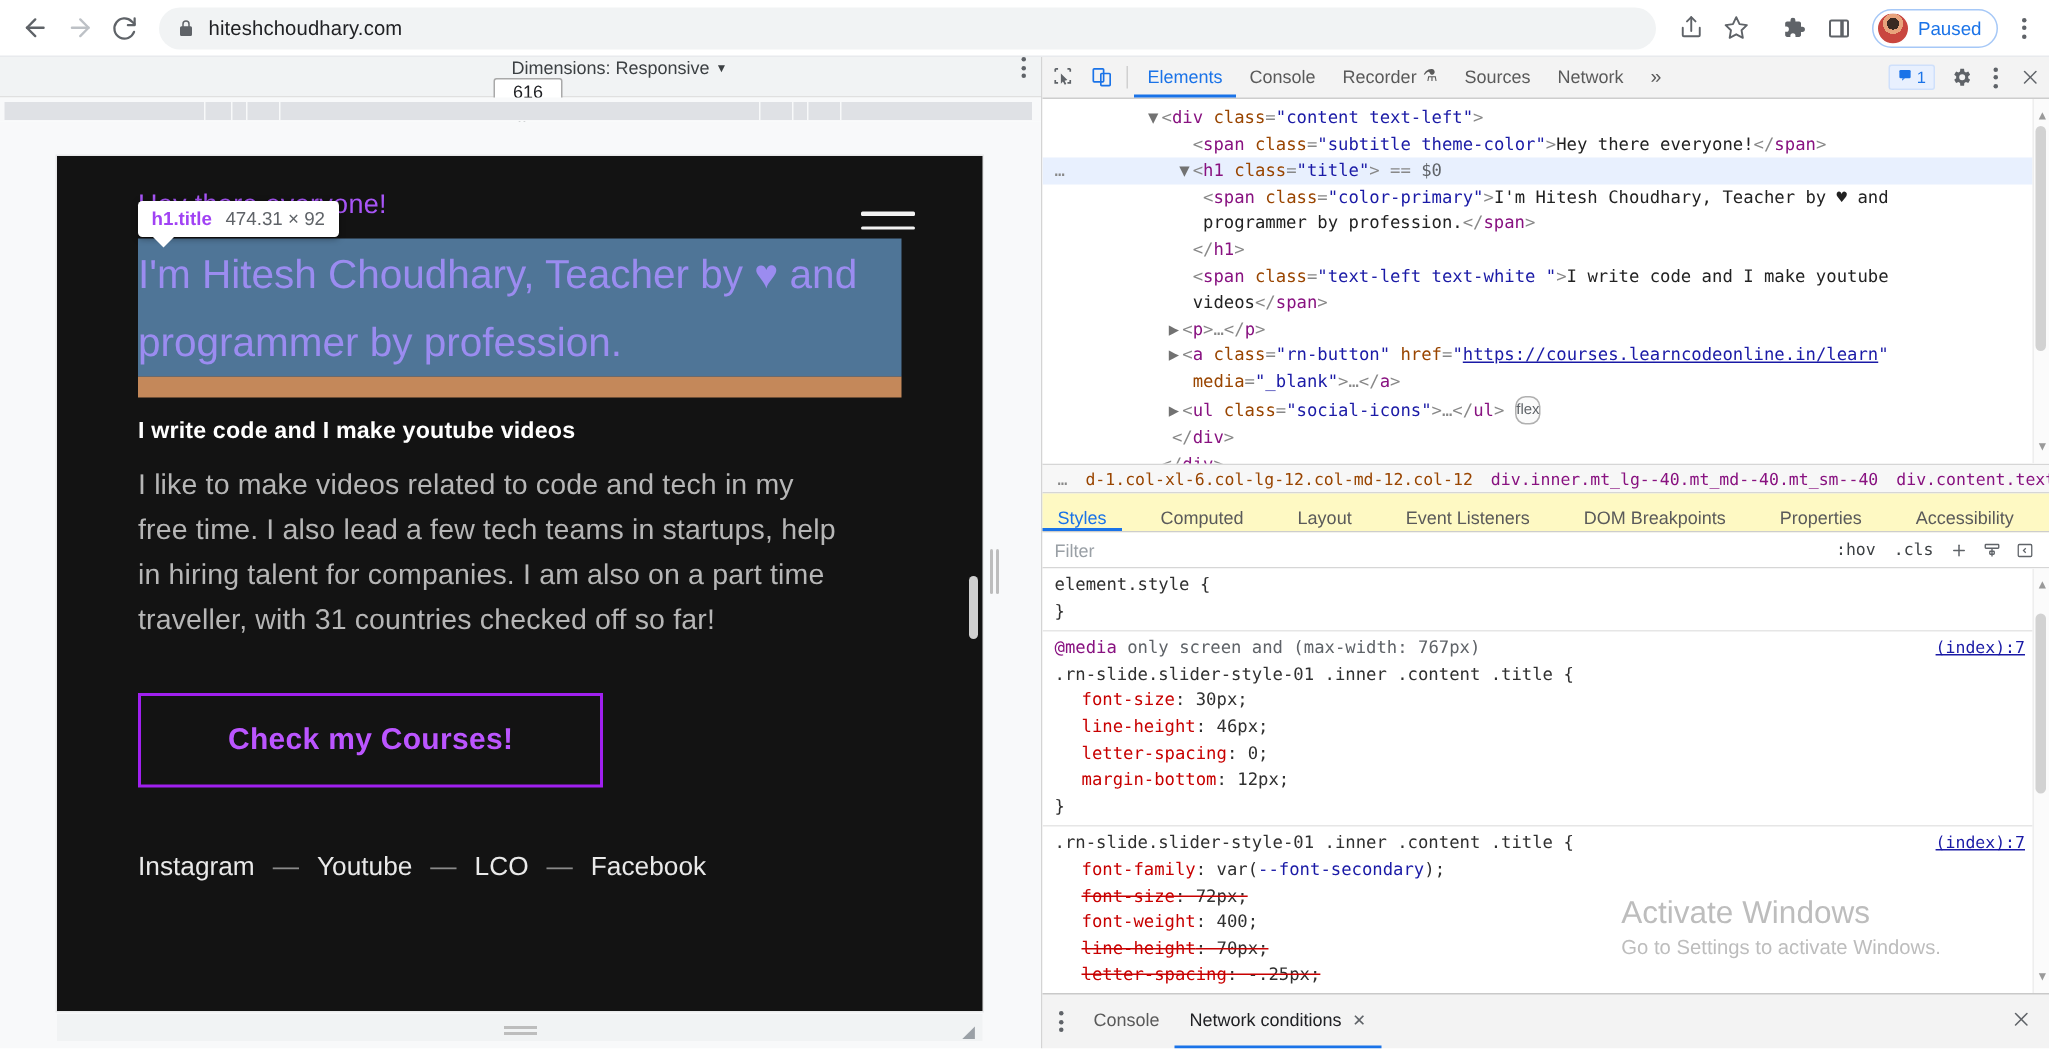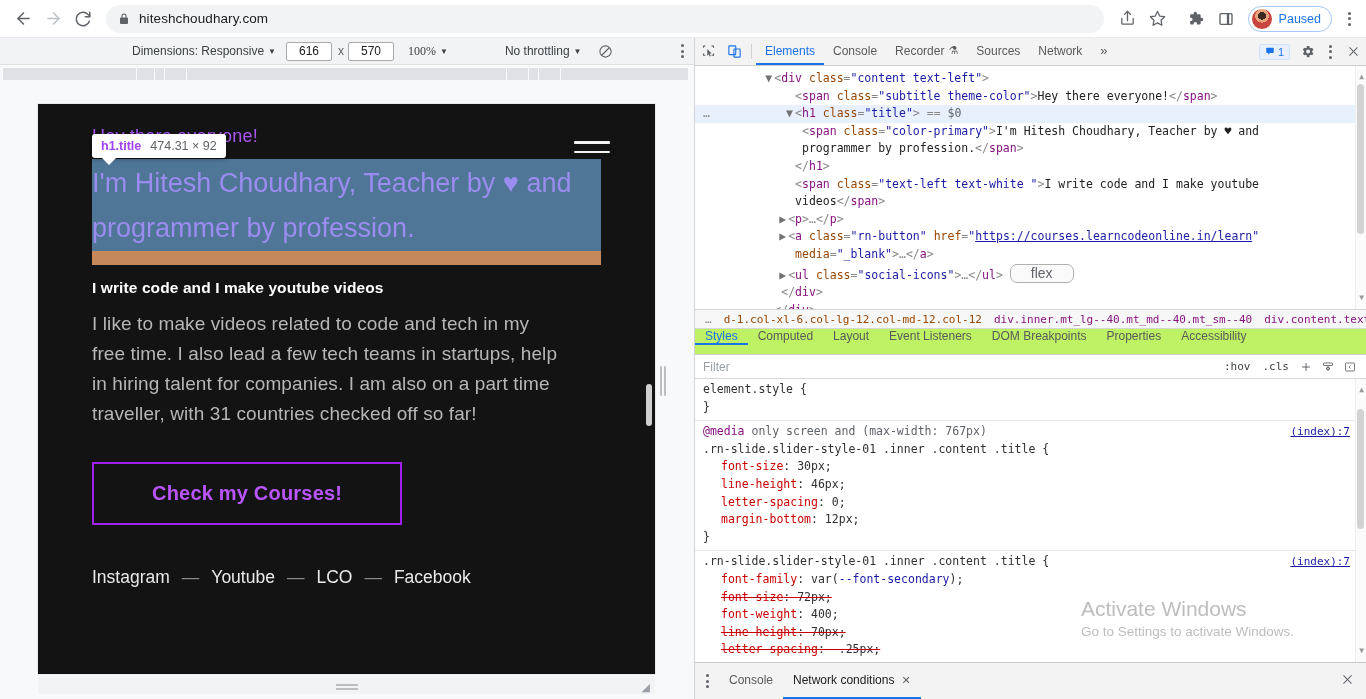--- a/index.html
+++ b/index.html
@@ -48,21 +48,21 @@
   .profile-chip .label { font-size: 12.5px; color: #1a73e8; margin-left: 6px; }
   .kebab { width: 26px; height: 30px; display: flex; flex-direction: column;
     align-items: center; justify-content: center; gap: 2.5px; flex: none; margin-right: 4px; }
   .kebab i { width: 3px; height: 3px; border-radius: 50%; background: #5f6368; display: block; }
 
   
   .device-toolbar {
     position: absolute; top: 38px; left: 0; width: 694px; height: 27px;
     background: #f1f3f4; display: flex; align-items: center;
     border-bottom: 1px solid #e0e0e0;
-    font-size: 12px; color: #3c4043;
+    font-size: 12px; color: #3c4043; flex-direction: column;
   }
   .dt-label { margin-left: 132px; white-space: nowrap; }
   .caret { font-size: 8px; margin-left: 4px; position: relative; top: -1px; }
   .dim-input {
     width: 46px; height: 19px; border: 1px solid #a9a9a9; background: #fff;
     border-radius: 2px; margin-left: 10px; font-size: 12px; color: #202124;
     text-align: center; line-height: 17px;
   }
   .dim-x { margin: 0 4px 0 6px; color: #5f6368; }
   .dt-zoom { margin-left: 14px; white-space: nowrap; font-family: Liberation Serif, serif; }
@@ -214,21 +214,21 @@
   .tg { color: #881280; }       
   .at { color: #994500; }       
   .av { color: #1a1aa6; }       
   .tx { color: #222; }          
   .pk { color: #888; }          
   .lnk { color: #1a1aa6; text-decoration: underline; }
   .dollar { color: #5f6368; }
   .tri { display: inline-block; width: 9px; color: #727272; }
   .flexbadge {
     display: inline-block; border: 1px solid #b0b0b0; border-radius: 7px;
-    font-size: 14px; padding: 0 20px; color: #5f6368; background: #fafafa;
+    font-size: 10px; padding: 0 0; color: #5f6368; background: #fafafa;
     vertical-align: 1px; font-family: "Liberation Sans", sans-serif;
   }
   .tree-scroll {
     position: absolute; right: 0; top: 0; width: 11px; height: 100%; background: #fbfbfb;
     border-left: 1px solid #eee;
   }
   .tree-scroll .thumb { position: absolute; top: 18px; right: 2px; width: 7px; height: 150px;
     background: #d2d2d2; border-radius: 4px; }
   .tree-scroll .up, .tree-scroll .dn { position: absolute; right: 2px; color: #9a9a9a; font-size: 8px; }
   .tree-scroll .up { top: 2px; } .tree-scroll .dn { bottom: 2px; }
@@ -239,22 +239,22 @@
     border-top: 1px solid #d6d6d6; border-bottom: 1px solid #d6d6d6;
     background: #f7f7f7; font-family: "DejaVu Sans Mono", monospace; font-size: 11px;
     overflow: hidden; padding-left: 4px;
   }
   .crumb { padding: 0 6px; white-space: nowrap; color: #994500; }
   .crumb.mid { color: #881280; }
   .crumb.dots { color: #888; }
 
   
   .styles-tabs {
-    height: 26px; flex: none; display: flex; align-items: flex-start;
-    border-bottom: 1px solid #cdcdcd; background: #bef264; font-size: 12px; color: #5a5a5a;
+    height: 26px; flex: none; display: flex; align-items: flex-end;
+    border-bottom: 1px solid #cdcdcd; background: #fef9c3; font-size: 12px; color: #5a5a5a; gap: 16px;
   }
   .styles-tabs .st {
     display: flex; align-items: center; padding: 0 10px; white-space: nowrap;
     border-bottom: 2px solid transparent;
   }
   .styles-tabs .st.selected { color: #1a73e8; border-bottom-color: #1a73e8; }
 
   
   .filter-row {
     height: 24px; flex: none; display: flex; align-items: center;

